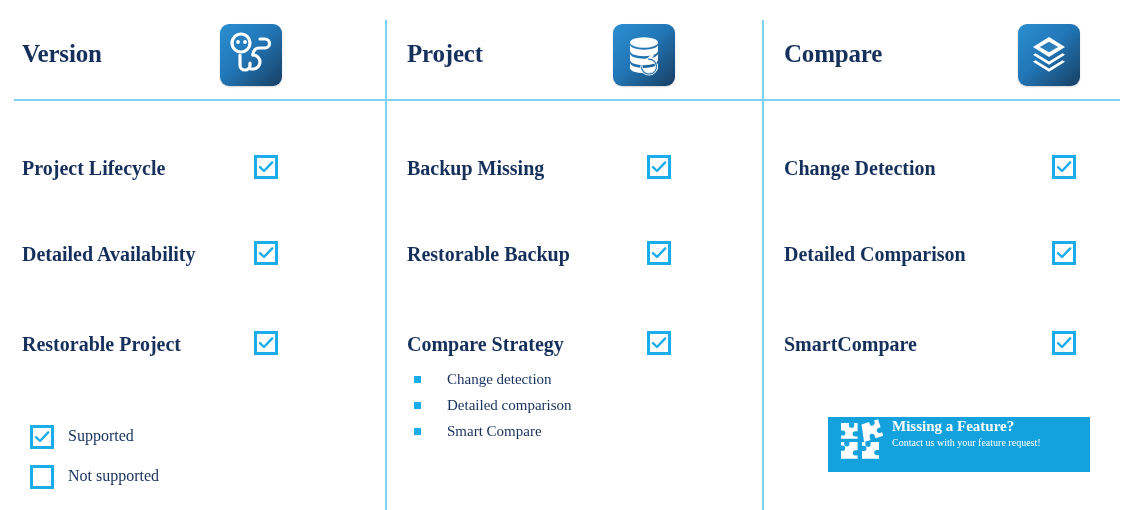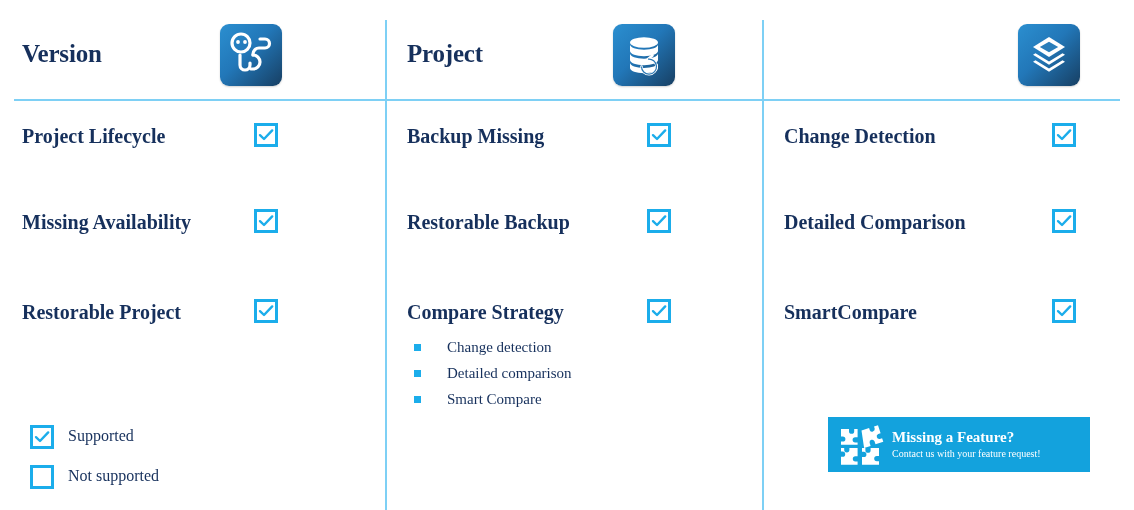--- a/index.html
+++ b/index.html
@@ -84,20 +84,21 @@
   .col-icon svg { display: block; width: 62px; height: 62px; }
   .c1 .col-icon { left: 212px; }
   .c2 .col-icon { left: 220px; }
   .c3 .col-icon { left: 248px; }
 
   
   .feature {
     position: absolute;
     left: 14px;
     width: 350px;
+    margin-top: 32px;
   }
   .feature-head {
     position: relative;
     height: 30px;
   }
   .feature-label {
     position: absolute;
     left: 0;
     top: 0;
     font-size: 20px;
@@ -172,21 +173,21 @@
 
   
   .banner {
     position: absolute;
     left: 828px;
     top: 405px;
     width: 262px;
     height: 55px;
     background: #13a2dd;
     display: flex;
-    align-items: center;
+    align-items: flex-start;
   }
   .banner-icon {
     width: 50px;
     height: 44px;
     margin-left: 8px;
     flex: 0 0 auto;
   }
   .banner-icon svg { display: block; width: 50px; height: 44px; }
   .banner-text {
     margin-left: 6px;
@@ -236,21 +237,21 @@
         <div class="checkbox" style="left:232px">
           <svg viewBox="0 0 18 18">
               <path d="M3 9.2 L7 13 L15.2 4.4" fill="none" stroke="#1badeb" stroke-width="2.4" stroke-linecap="round" stroke-linejoin="round"></path>
             </svg>
         </div>
       </div>
     </div>
 
     <div class="feature" style="top:196px">
       <div class="feature-head">
-        <div class="feature-label">Missing Availability</div>
+        <div class="feature-label">Detailed Availability</div>
         <div class="checkbox" style="left:232px">
           <svg viewBox="0 0 18 18">
               <path d="M3 9.2 L7 13 L15.2 4.4" fill="none" stroke="#1badeb" stroke-width="2.4" stroke-linecap="round" stroke-linejoin="round"></path>
             </svg>
         </div>
       </div>
     </div>
 
     <div class="feature" style="top:286px">
       <div class="feature-head">
@@ -335,20 +336,21 @@
           <svg viewBox="0 0 18 18">
               <path d="M3 9.2 L7 13 L15.2 4.4" fill="none" stroke="#1badeb" stroke-width="2.4" stroke-linecap="round" stroke-linejoin="round"></path>
             </svg>
         </div>
       </div>
     </div>
   </div>
 
   <div class="col c3">
     <div class="col-header">
+      <div class="col-title">Compare</div>
       <div class="col-icon">
         <svg viewBox="0 0 62 62">
           <g fill="#ffffff">
             <path d="M31 13 L47 23 L31 33 L15 23 Z"></path>
             <path d="M31 30.5 L44.5 22.2 L47 23.8 L31 33.8 L15 23.8 L17.5 22.2 Z" transform="translate(0,7)"></path>
             <path d="M31 30.5 L44.5 22.2 L47 23.8 L31 33.8 L15 23.8 L17.5 22.2 Z" transform="translate(0,14)"></path>
           </g>
           <path d="M31 17.8 L40.2 23 L31 28.2 L21.8 23 Z" fill="#2a7ebb"></path>
         </svg>
       </div>

